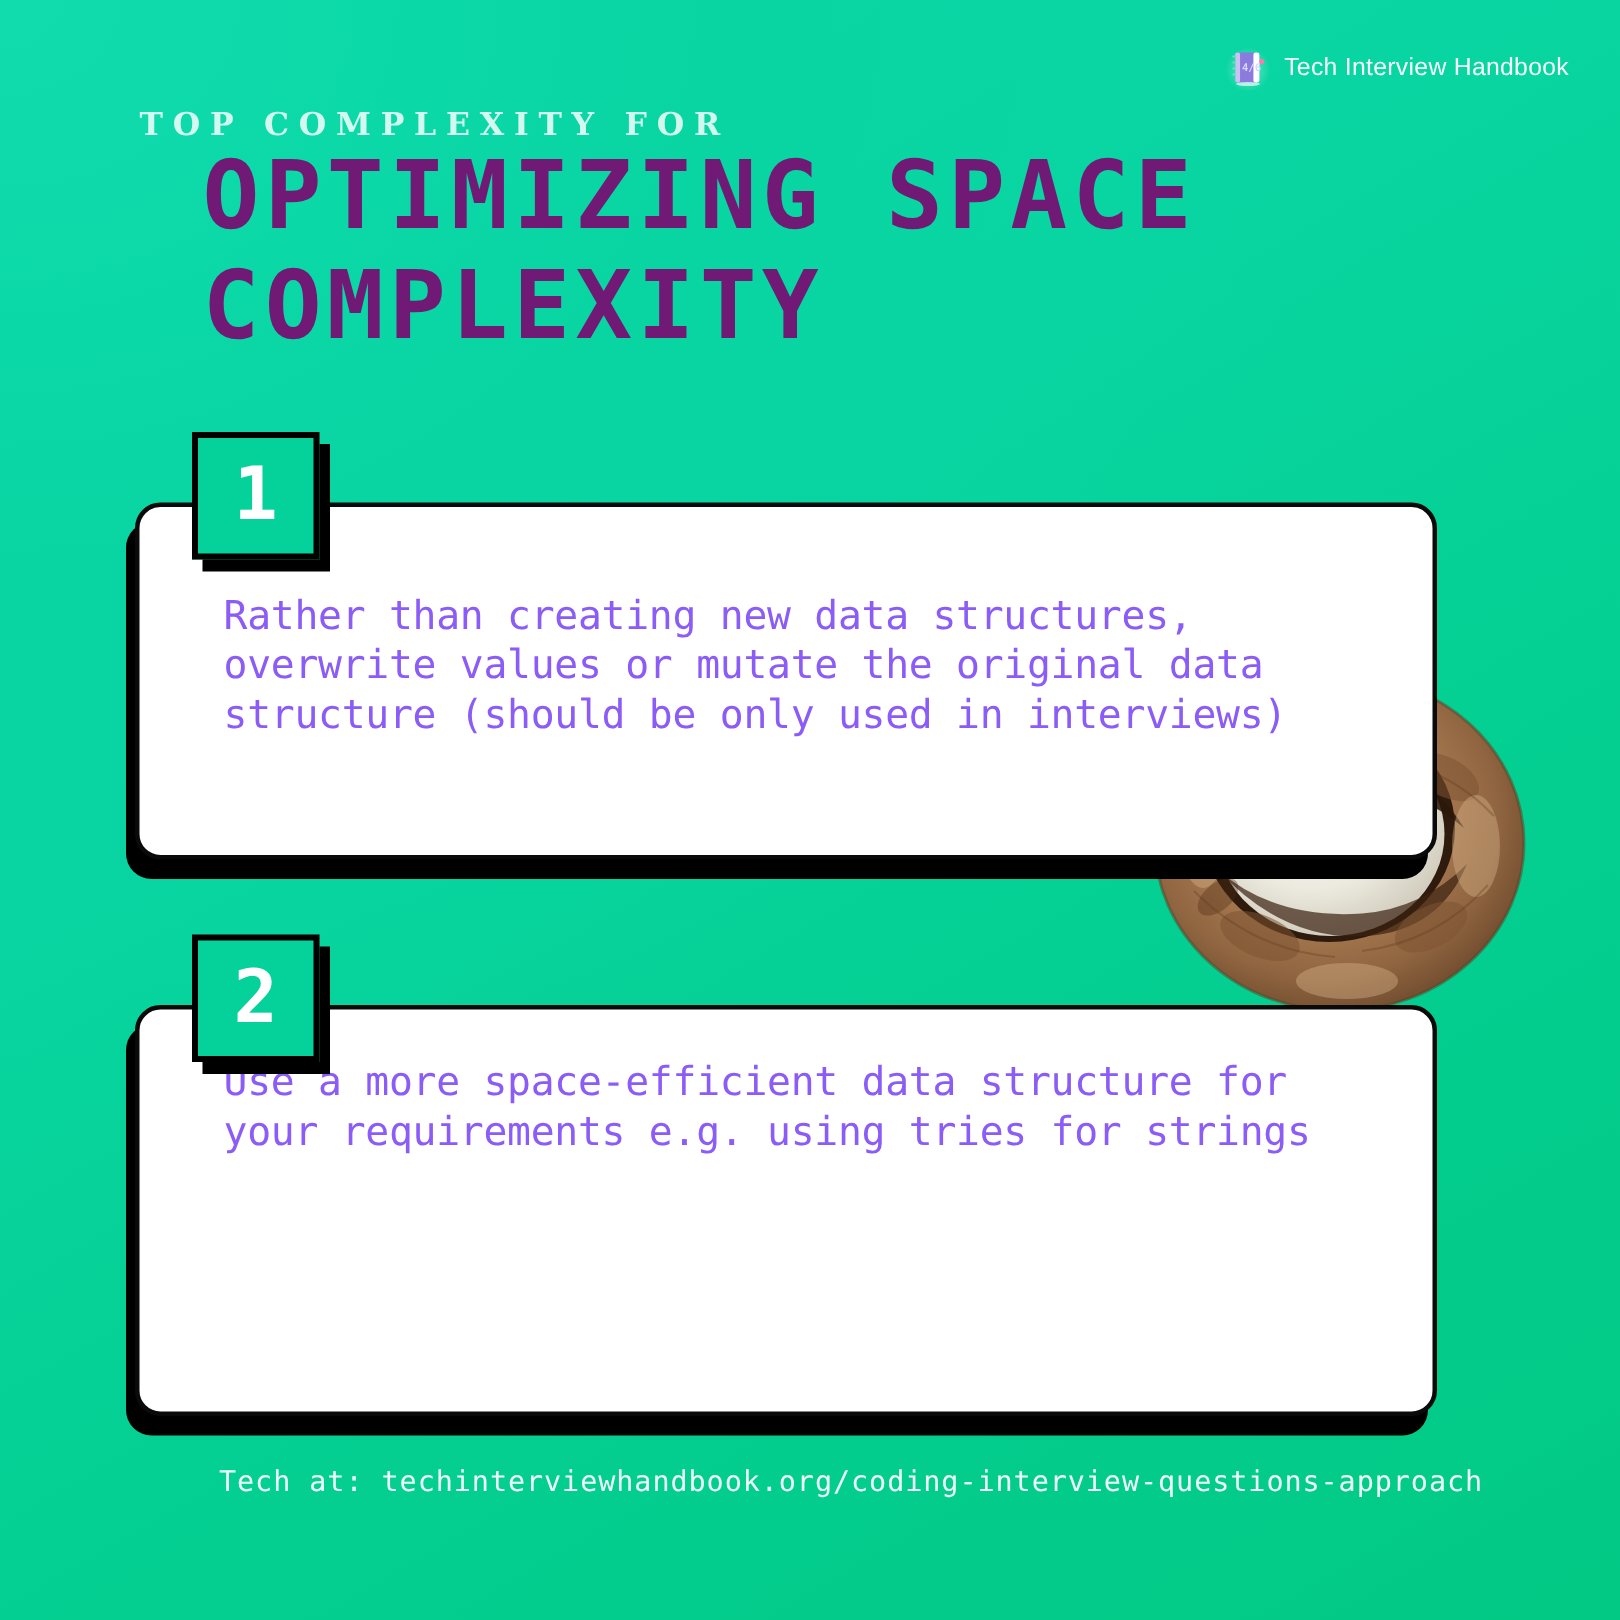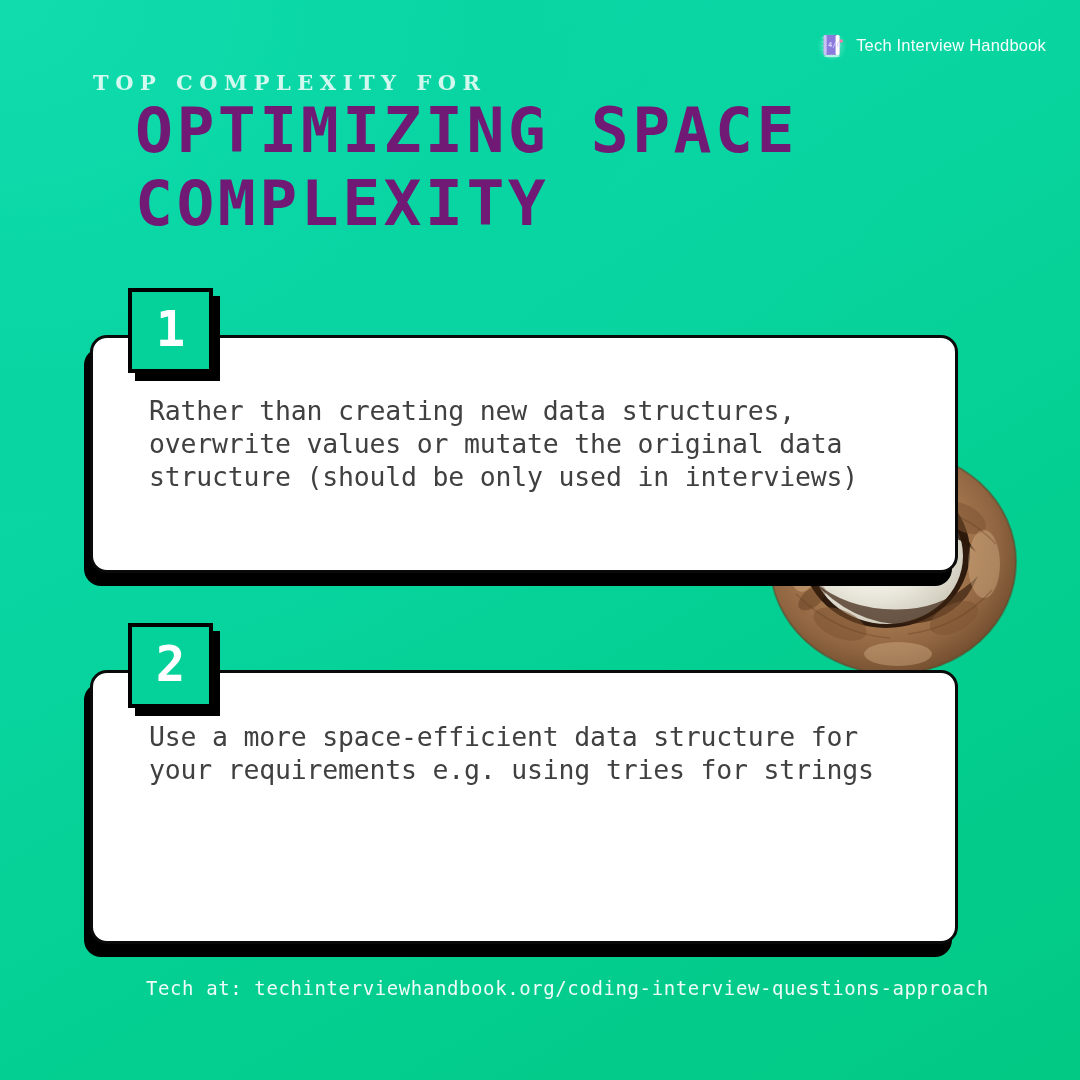--- a/index.html
+++ b/index.html
@@ -91,25 +91,25 @@
     border-radius:17px;
     box-shadow:-6px 13px 0 0 #000000;
     z-index:5;
   }
   .card.one { height:238px; }
   .card.two { height:274px; }
 
   .card-text {
     font-family:"DejaVu Sans Mono", monospace;
     font-size:26.5px; line-height:33px;
-    color:#404040; letter-spacing:-0.2px;
+    color:#8b5cf6; letter-spacing:-0.2px;
     padding:56px 28px 0 56px;
     white-space:pre-line;
   }
-  .card.two .card-text { padding-top:47px; }
+  .card.two .card-text { padding-top:32px; }
 
   
   .footer {
     position:absolute; left:146px; top:977px;
     font-family:"DejaVu Sans Mono", monospace;
     font-size:19px; letter-spacing:.6px;
     color:rgba(255,255,255,.93);
     white-space:nowrap; z-index:9;
   }
 </style>

